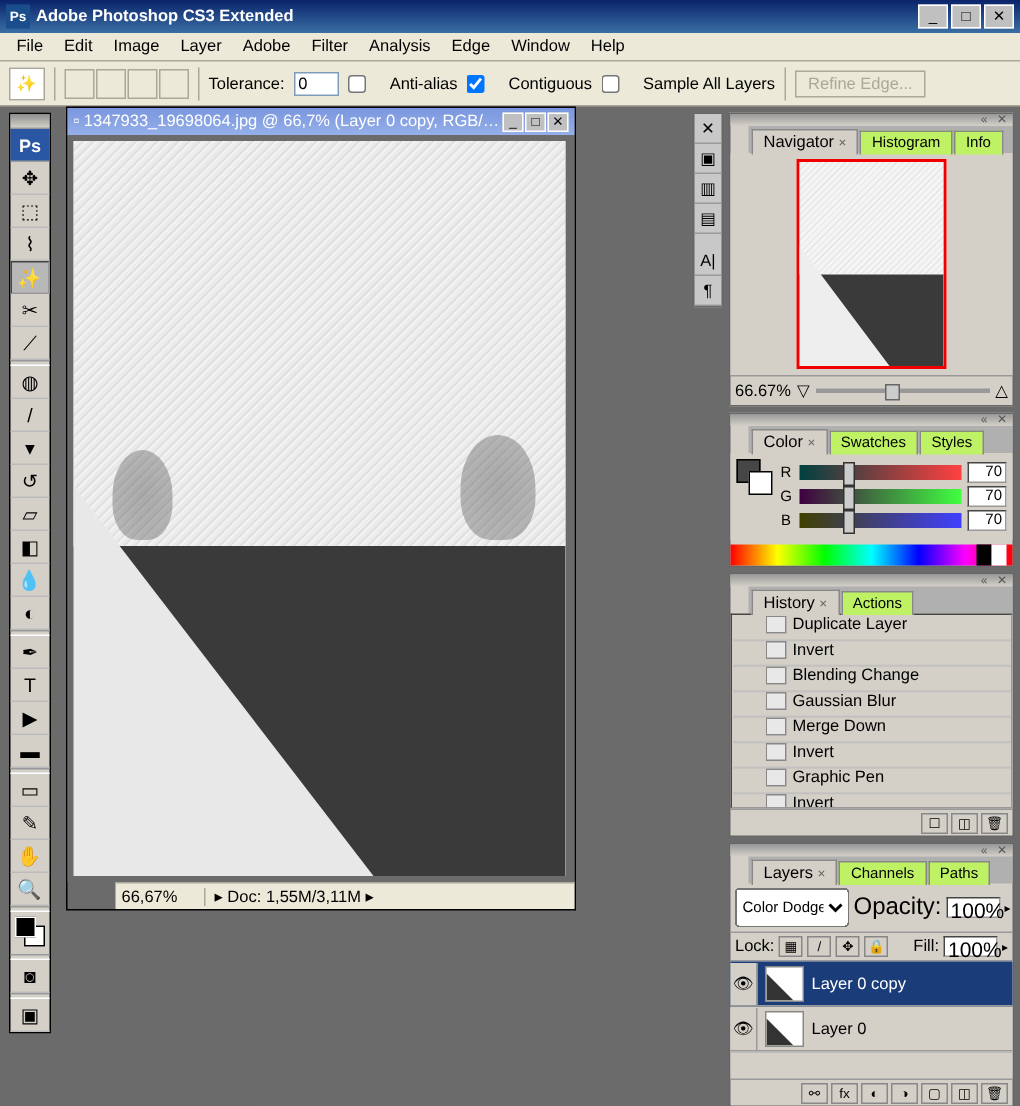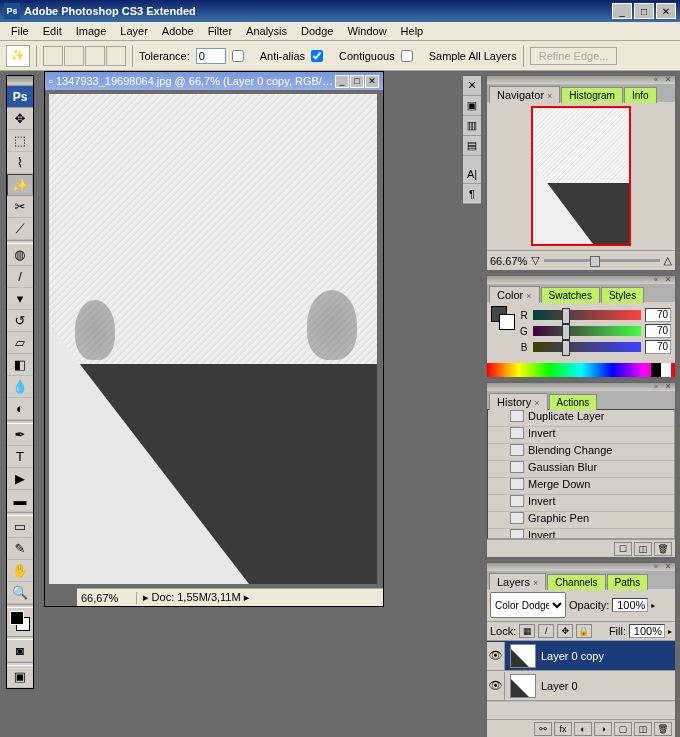--- a/index.html
+++ b/index.html
@@ -55,21 +55,21 @@
 .sketch-tree { position: absolute; width: 40px; height: 60px; background: radial-gradient(#444, #666); border-radius: 50% 50% 40% 40%; opacity: 0.4; }
 .doc-status { height: 18px; background: #ece9d8; display: flex; align-items: center; font-size: 10px; border-top: 1px solid #aca899; margin-left: 32px; }
 .doc-status .zoom { width: 60px; padding: 0 4px; border-right: 1px solid #aca899; }
 .doc-status .info { padding: 0 6px; flex: 1; }
 
 
 .right-col { position: absolute; right: 4px; top: 4px; width: 190px; }
 .panel { background: #d4d0c8; border: 1px solid #666; margin-bottom: 4px; }
 .panel-grip { height: 8px; background: linear-gradient(#999,#d4d0c8); display:flex; justify-content:flex-end; align-items:center; padding-right:2px; gap:2px;}
 .panel-grip .sm { width:10px; height:6px; font-size:8px; color:#555; text-align:center; line-height:6px;}
-.panel-tabs { display: flex; background: #b0b0b0; height: 18px; align-items: flex-end; padding-left: 2px; }
+.panel-tabs { display: flex; background: #b0b0b0; height: 18px; align-items: flex-end; padding-left: 2px; margin-left: 12px; }
 .panel-tab { padding: 2px 7px; background: #bef264; border: 1px solid #888; border-bottom: none; margin-right: 1px; font-size: 10px; cursor: pointer; position:relative; top:1px;}
 .panel-tab.active { background: #d4d0c8; }
 .panel-tab .x { margin-left: 3px; color: #666; font-size:9px;}
 .panel-body { padding: 4px; background: #d4d0c8; }
 
 
 .nav-preview { width: 100px; height: 140px; margin: 0 auto; border: 2px solid #e00; background: #fff; position: relative; overflow: hidden; }
 .nav-sky { position:absolute; top:0;left:0;right:0;height:55%; background: repeating-linear-gradient(-45deg,#eee 0,#f8f8f8 2px,#e0e0e0 3px);}
 .nav-ground { position:absolute; bottom:0;left:0;right:0;height:45%; background:#3a3a3a;}
 .nav-path { position:absolute; bottom:0;left:0;width:0;height:0;border-right:60px solid transparent; border-bottom:80px solid #eee;}
@@ -100,22 +100,22 @@
 
 .hist-list { max-height: 130px; overflow-y: auto; background: #d4d0c8; border: 1px inset #999; }
 .hist-item { display: flex; align-items: flex-start; height: 17px; padding: 0 2px; border-bottom: 1px solid #bbb; font-size: 10px; cursor: pointer; }
 .hist-item .hicon { width: 14px; height: 12px; border: 1px solid #888; background: #e8e8e8; margin: 0 4px 0 20px; }
 .panel-footer { height: 18px; border-top: 1px solid #999; display: flex; justify-content: flex-end; align-items: center; gap: 2px; padding: 0 3px; }
 .pf-btn { width: 18px; height: 14px; border: 1px solid #888; background: #d4d0c8; font-size:9px; display:flex;align-items:center;justify-content:center;}
 
 
 .layers-opts { display: flex; align-items: center; gap: 3px; padding: 3px; font-size: 10px; border-bottom: 1px solid #999; }
 .layers-opts select { font-size: 10px; height: 26px; width: 76px; }
-.layers-opts .lbl { font-size:11px;}
-.pct-input { width: 36px; height: 14px; border: 1px inset #999; font-size: 11px; background:#fff; text-align:right; padding:0 2px;}
+.layers-opts .lbl { font-size:16px;}
+.pct-input { width: 36px; height: 14px; border: 1px inset #999; font-size: 14px; background:#fff; text-align:right; padding:0 2px;}
 .lock-row { display: flex; align-items: center; gap: 3px; padding: 2px 3px; font-size: 10px; border-bottom: 1px solid #999; }
 .lock-btn { width: 16px; height: 14px; border: 1px solid #888; background: #d4d0c8; font-size:9px; display:flex;align-items:center;justify-content:center;}
 .layer-list { background: #d4d0c8; }
 .layer-item { display: flex; align-items: center; height: 30px; border-bottom: 1px solid #999; font-size: 10px; }
 .layer-item.active { background: #1a3d7a; color: #fff; }
 .layer-vis { width: 18px; height: 28px; border-right: 1px solid #999; display: flex; align-items: center; justify-content: center; background:#d4d0c8; color:#000;}
 .layer-thumb { width: 26px; height: 24px; border: 1px solid #888; background: #fff; margin: 0 5px; position:relative; overflow:hidden;}
 .layer-thumb::after { content:''; position:absolute; bottom:0;left:0;width:0;height:0; border-right:18px solid transparent; border-bottom:18px solid #333;}
 .layer-empty { height: 18px; border-top:1px solid #bbb;}
 
@@ -135,21 +135,21 @@
 </div>
 
 <div class="menubar">
   <span>File</span>
   <span>Edit</span>
   <span>Image</span>
   <span>Layer</span>
   <span>Adobe</span>
   <span>Filter</span>
   <span>Analysis</span>
-  <span>Dodge</span>
+  <span>Edge</span>
   <span>Window</span>
   <span>Help</span>
 </div>
 
 <div class="optionsbar">
   <div class="tool-icon-box">✨</div>
   <div class="sep"></div>
   <div class="selmode">
     <div></div>
     <div></div>

